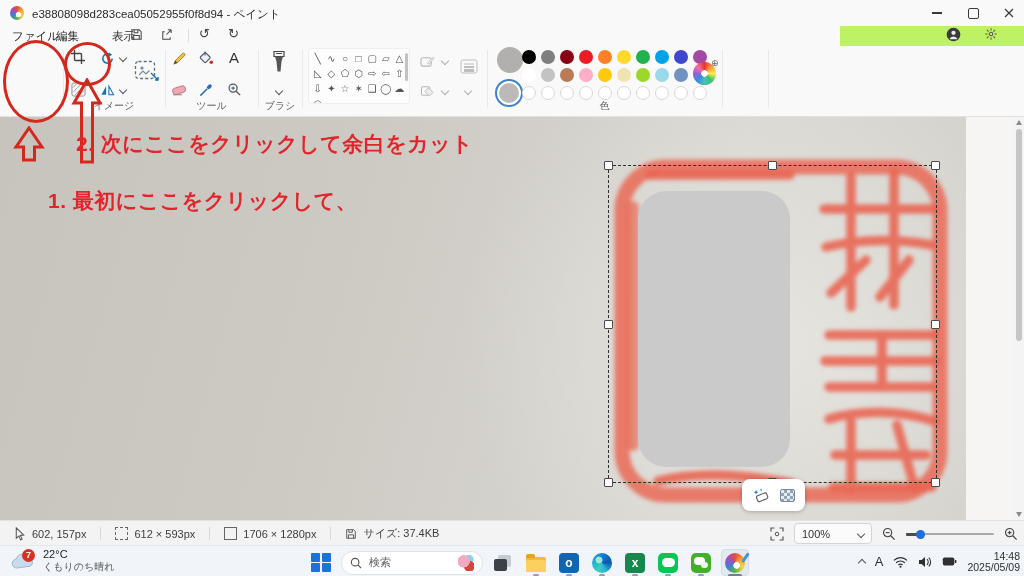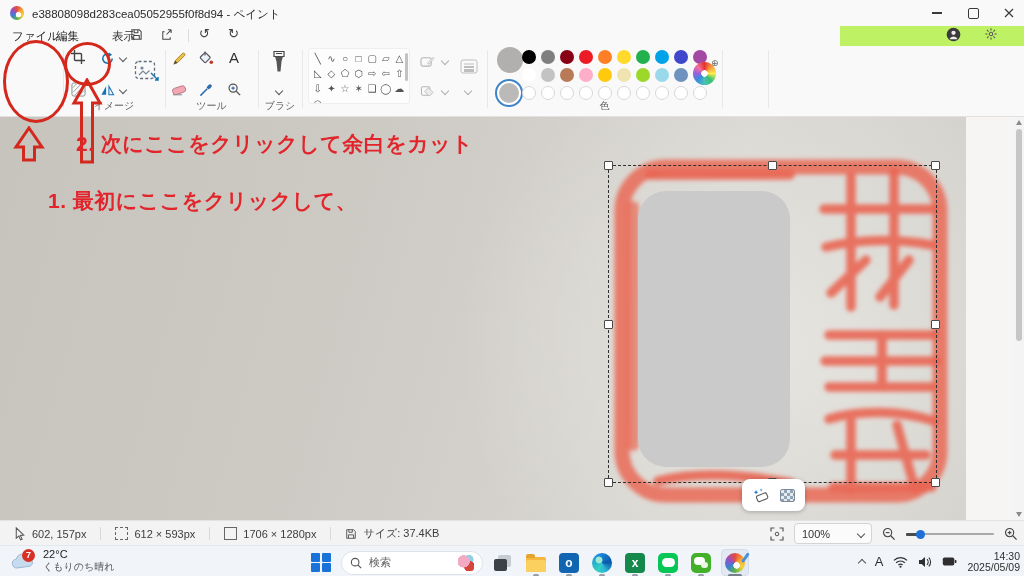--- a/index.html
+++ b/index.html
@@ -578,19 +578,19 @@
         </svg>
     <svg width="14" height="12" viewBox="0 0 14 12">
           <path d="M1 4 h2.6 L7 1 v10 L3.6 8 H1 Z" fill="#2f2f2f"></path>
           <path d="M9 3.2 a4 4 0 0 1 0 5.6 M10.8 1.6 a6.3 6.3 0 0 1 0 8.8" fill="none" stroke="#2f2f2f" stroke-width="1.1"></path>
         </svg>
     <svg width="15" height="11" viewBox="0 0 15 11">
           <rect x=".8" y="1.5" width="11.5" height="8" rx="1.8" fill="#2f2f2f"></rect>
           <rect x="12.8" y="4" width="1.6" height="3" rx=".6" fill="#2f2f2f"></rect>
         </svg>
     <span class="clock">
-      <span>14:30</span>
+      <span>14:48</span>
       <span>2025/05/09</span>
     </span>
   </div>
 </div>
 
 </div>
 
 </body></html>

